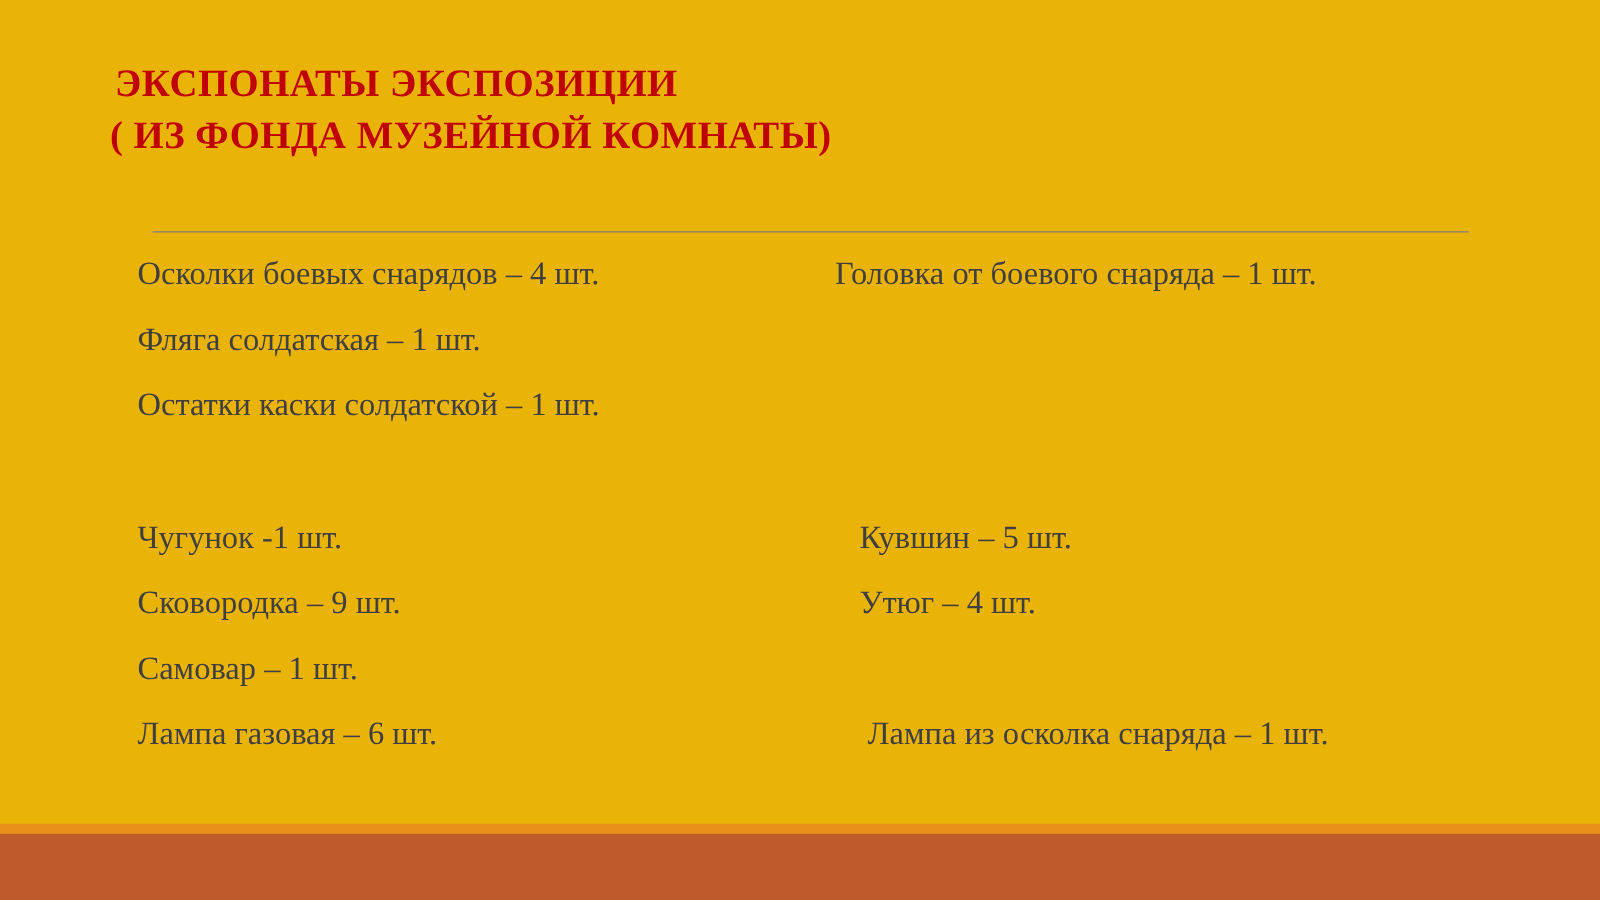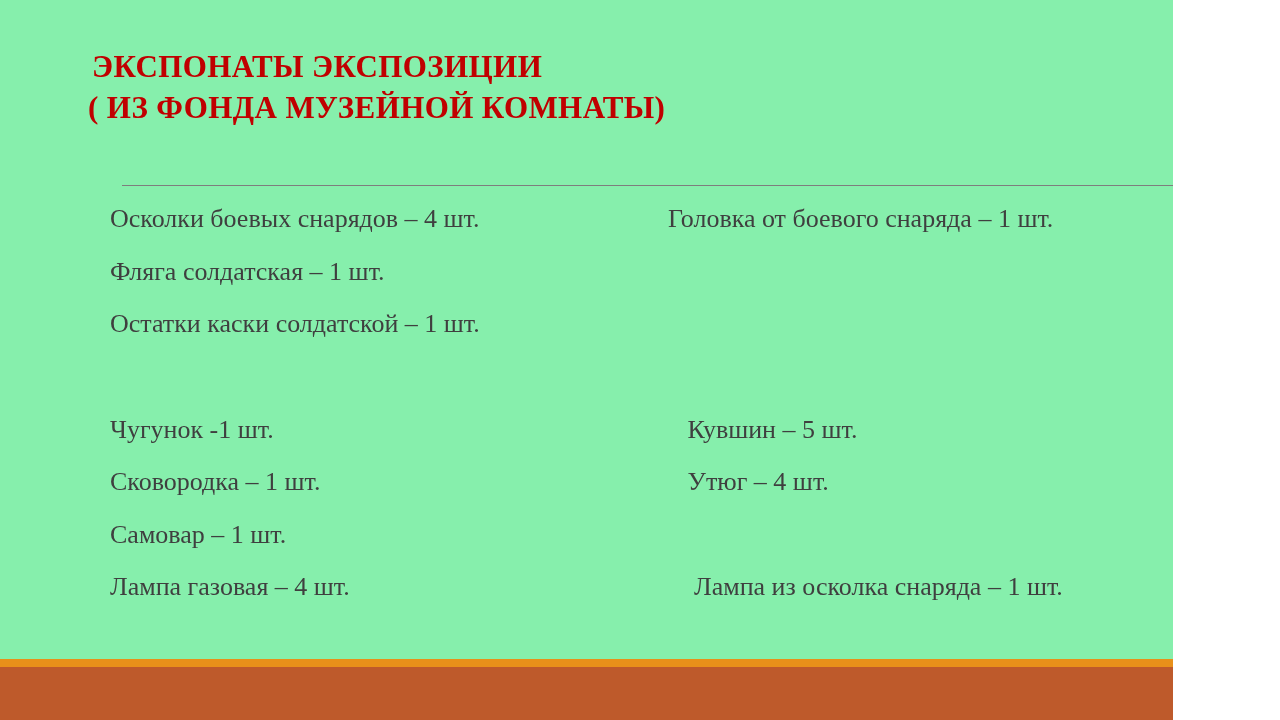--- a/index.html
+++ b/index.html
@@ -7,23 +7,23 @@
     margin: 0;
     padding: 0;
     background: #ffffff;
   }
   body {
     font-family: "Liberation Serif", "DejaVu Serif", serif;
   }
 
   .slide {
     position: relative;
-    width: 1173px;
+    width: 1280px;
     height: 720px;
-    background: #86efac;
+    background: #eab308;
     overflow: hidden;
   }
 
   
   .title-block {
     position: absolute;
     left: 86px;
     top: 46px;
     width: 1100px;
   }
@@ -135,29 +135,29 @@
     </div>
 
     <div class="group-gap"></div>
 
     <div class="group group-household">
       <div class="row">
         <div class="cell col-left">Чугунок -1 шт.</div>
         <div class="cell col-right">   Кувшин – 5 шт.</div>
       </div>
       <div class="row">
-        <div class="cell col-left">Сковородка – 1 шт.</div>
+        <div class="cell col-left">Сковородка – 9 шт.</div>
         <div class="cell col-right">   Утюг – 4 шт.</div>
       </div>
       <div class="row">
         <div class="cell col-left">Самовар – 1 шт.</div>
         <div class="cell col-right"></div>
       </div>
       <div class="row">
-        <div class="cell col-left">Лампа газовая – 4 шт.</div>
+        <div class="cell col-left">Лампа газовая – 6 шт.</div>
         <div class="cell col-right">    Лампа из осколка снаряда – 1 шт.</div>
       </div>
     </div>
 
   </div>
 
   <div class="bar-orange"></div>
   <div class="bar-rust"></div>
 
 </div>

